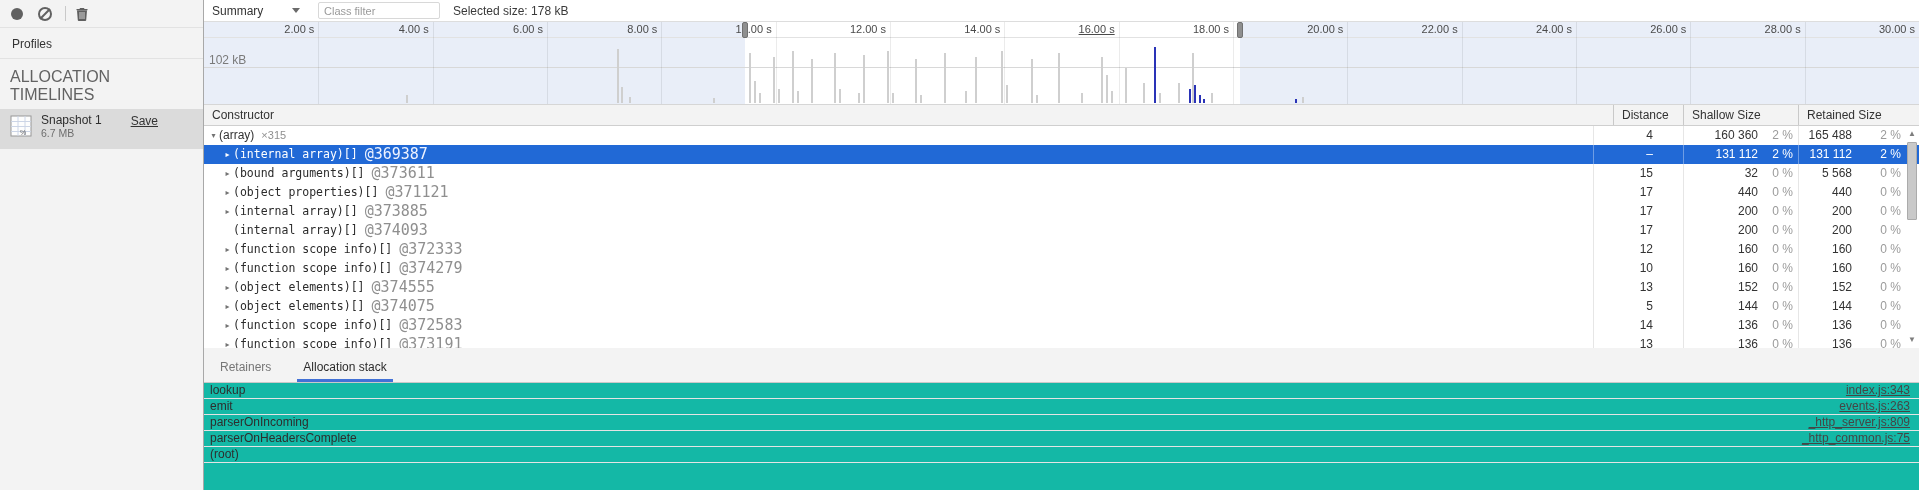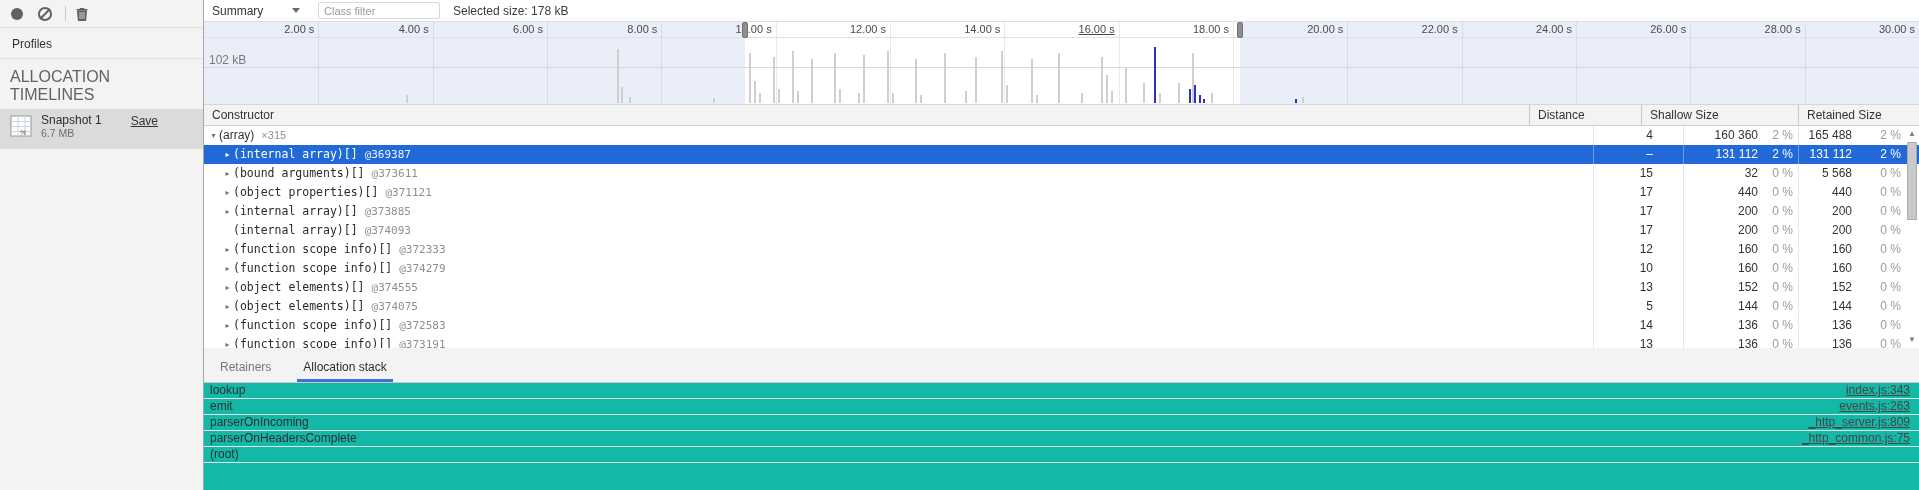--- a/index.html
+++ b/index.html
@@ -43,34 +43,34 @@
   .time-label{position:absolute;top:1px;height:13px;width:56px;font-size:11px;color:#4a4a4a;text-align:right;z-index:4;}
   .bar{position:absolute;bottom:1px;width:2px;z-index:3;}
   .bar.g{background:#cfcfcf;}
   .bar.b{background:#2a33b7;}
   .handle{position:absolute;top:0;width:6px;height:16px;background:#8f8f8f;border:1px solid #717171;
     border-radius:2px;box-sizing:border-box;margin-left:-3px;z-index:5;}
   
   #grid-header{position:absolute;left:204px;top:104px;width:1715px;height:22px;background:#f3f3f3;box-sizing:border-box;
     border-top:1px solid #d6d6d6;border-bottom:1px solid #cfcfcf;display:flex;line-height:20px;color:#333;}
   .h-constructor{flex:1;padding-left:8px;}
-  .h-col{box-sizing:border-box;border-left:1px solid #c9c9c9;padding-left:8px;margin-left:42px;}
+  .h-col{box-sizing:border-box;border-left:1px solid #c9c9c9;padding-left:8px;}
   .h-distance{width:70px;}
   .h-shallow{width:115px;}
   .h-retained{width:121px;}
   #grid-body{position:absolute;left:204px;top:126px;width:1715px;height:222px;background:#fff;overflow:hidden;}
   .grid-row{display:flex;height:19px;line-height:19px;}
   .grid-row.selected{background:#2169d6;color:#fff;}
   .c-cell{flex:1;overflow:hidden;white-space:nowrap;display:flex;align-items:center;}
   .expander{width:11px;flex:none;font-size:8px;color:#737373;text-align:center;}
   .selected .expander{color:#fff;}
   .row-name{font-family:"DejaVu Sans Mono",monospace;font-size:11.5px;color:#2b2b2b;}
   .grid-row.parent .row-name{font-family:"Liberation Sans",sans-serif;font-size:12px;color:#333;}
   .selected .row-name{color:#fff;}
-  .row-suffix{font-family:"DejaVu Sans Mono",monospace;font-size:11px;color:#8f8f8f;margin-left:7px;}
+  .row-suffix{font-family:"DejaVu Sans Mono",monospace;font-size:15px;color:#8f8f8f;margin-left:7px;}
   .grid-row.parent .row-suffix{font-family:"Liberation Sans",sans-serif;font-size:11px;}
   .selected .row-suffix{color:#eef3ff;}
   .v-cell{box-sizing:border-box;border-left:1px solid #e6e6e6;display:flex;}
   .selected .v-cell{border-left-color:rgba(255,255,255,0.35);}
   .v-distance{width:70px;justify-content:flex-end;padding-right:10px;}
   .v-shallow{width:115px;margin-left:20px;}
   .v-retained{width:121px;justify-content:center;}
   .num{flex:1;text-align:right;}
   .pct{text-align:right;color:#9b9b9b;}
   .v-shallow .pct{width:35px;padding-right:5px;}

